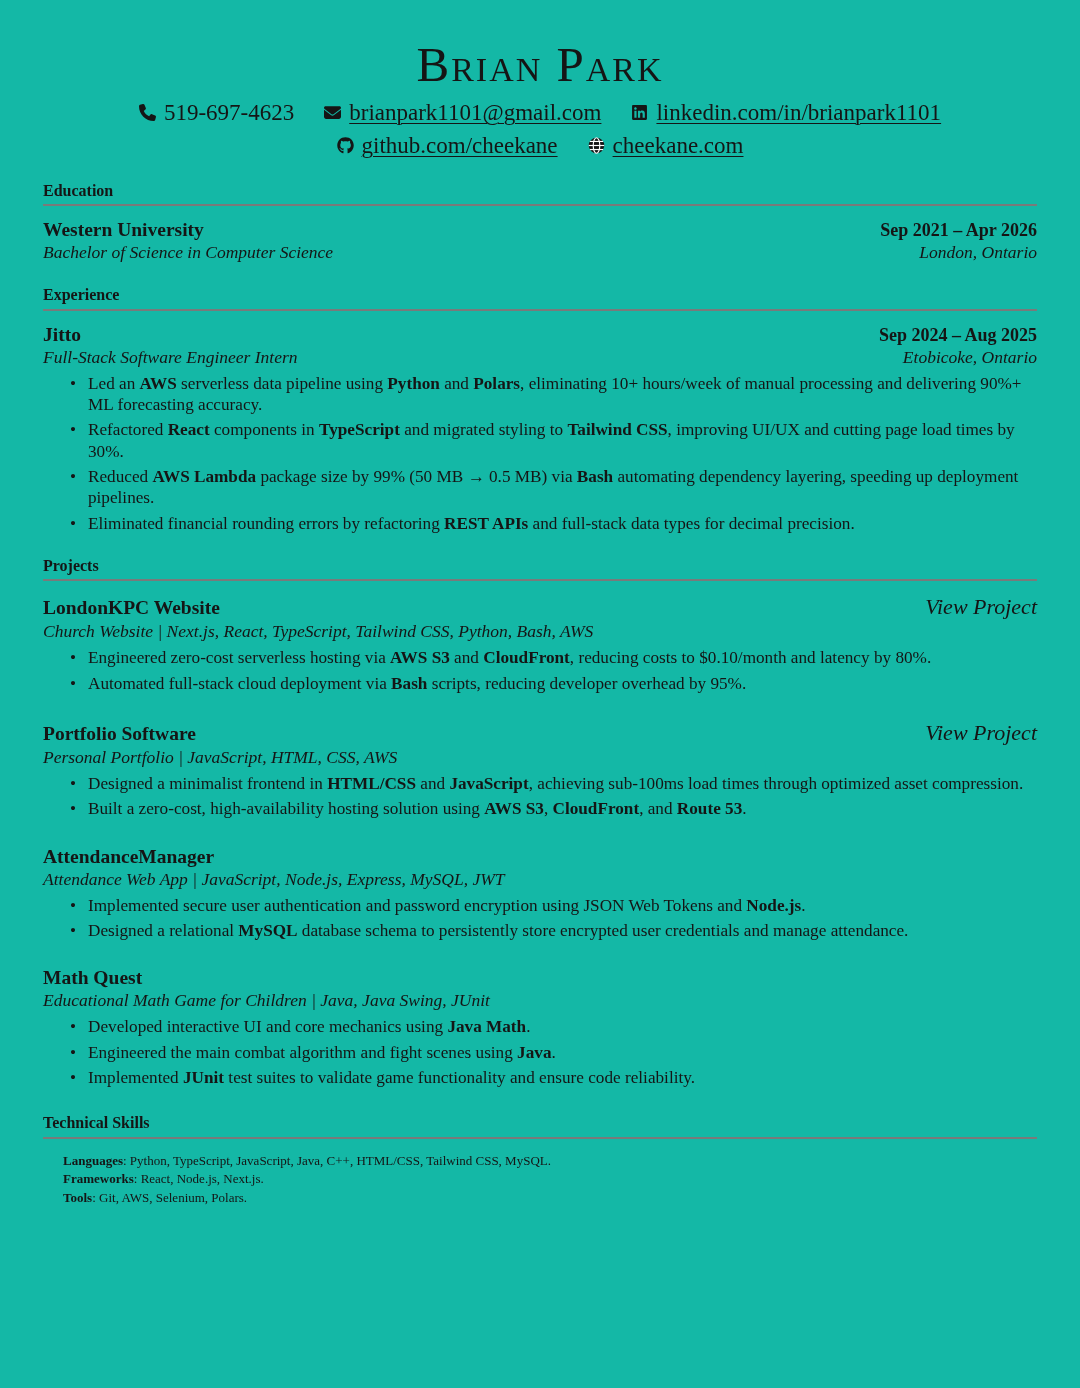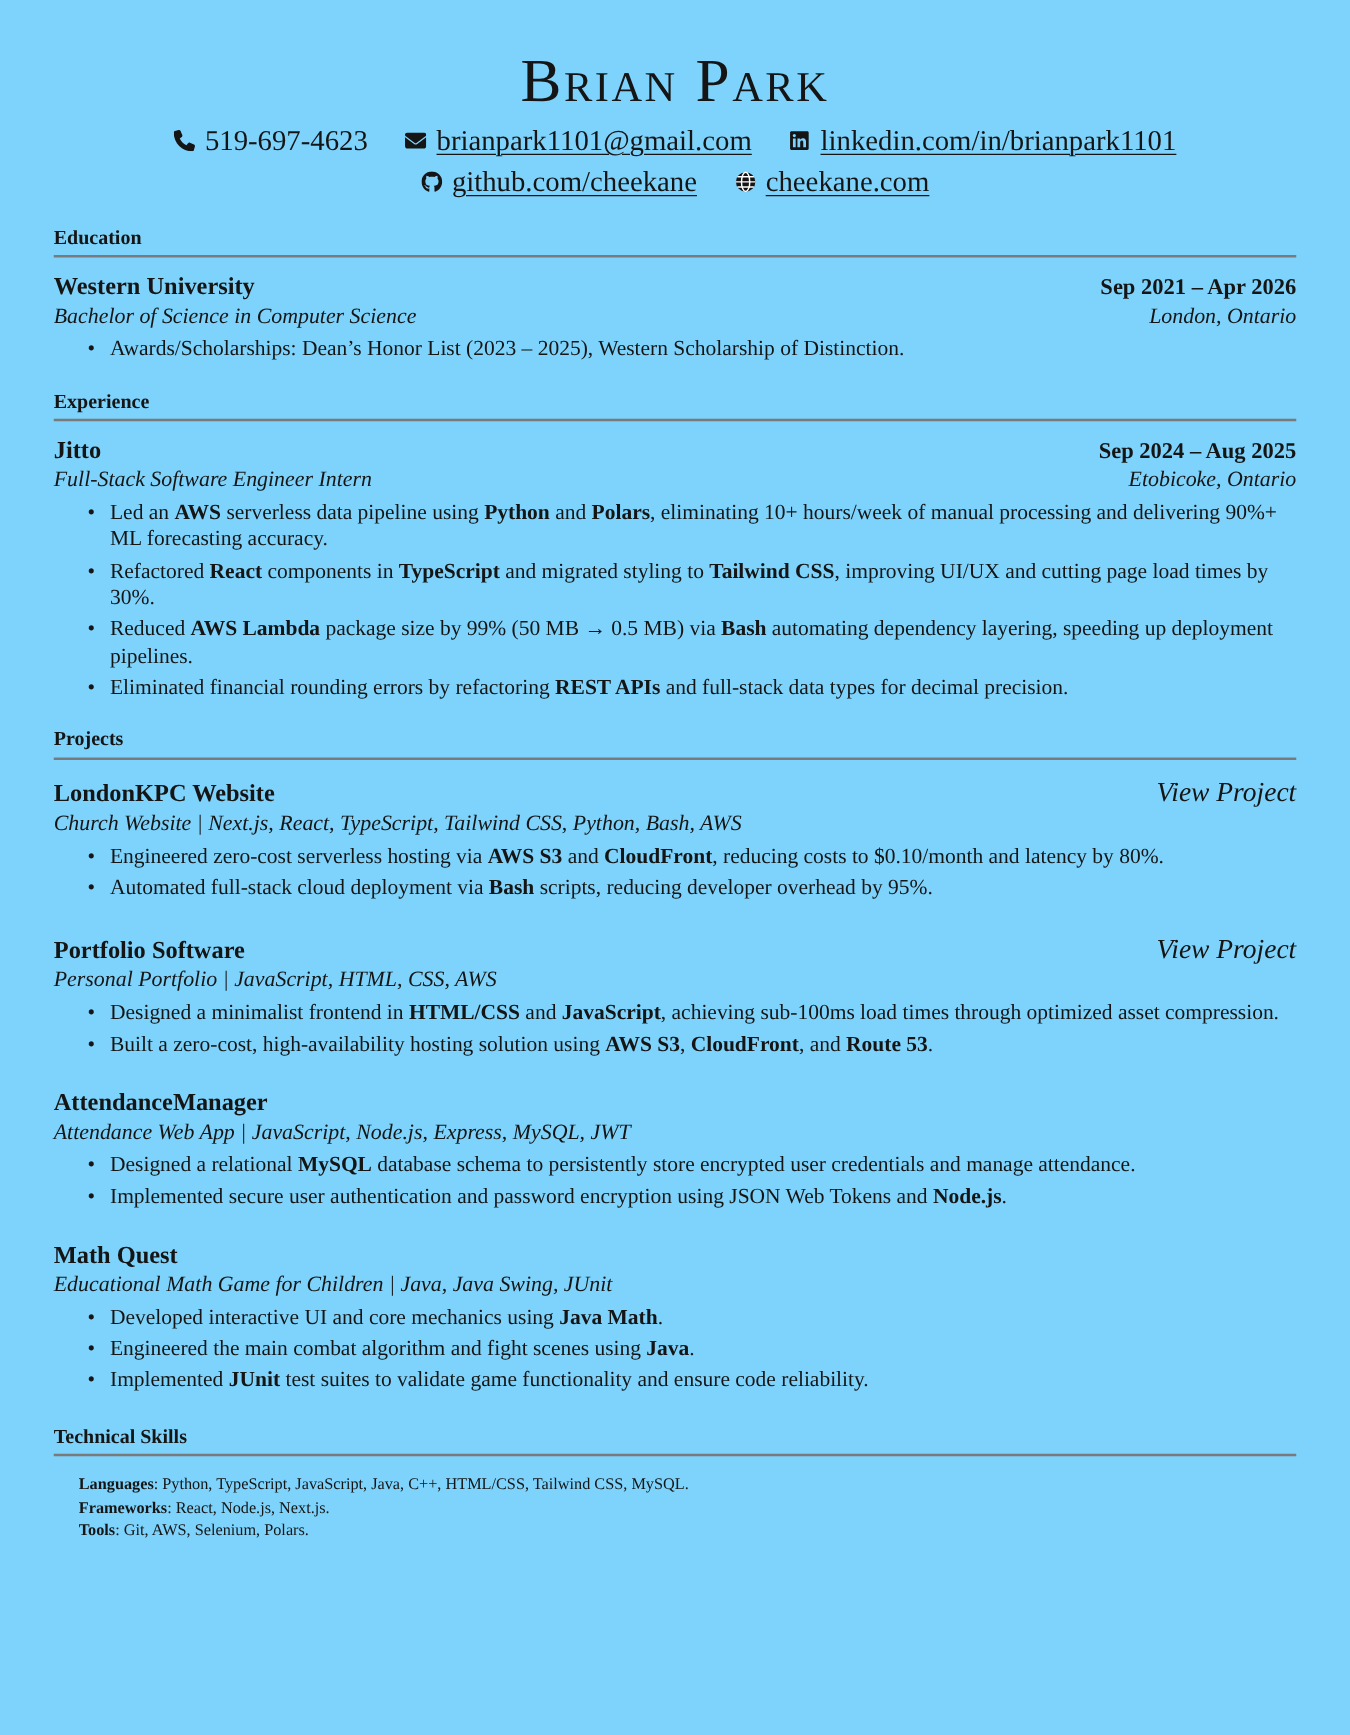--- a/index.html
+++ b/index.html
@@ -2,21 +2,21 @@
 <html><head>
 <meta charset="utf-8">
 <style>
   * { margin:0; padding:0; box-sizing:border-box; }
   html,body { background:#ffffff; }
   body {
     width:1080px; height:1388px;
     font-family:"Liberation Serif","DejaVu Serif",serif;
     color:#151515;
   }
-  .page { width:1080px; height:1388px; padding:40px 43px 30px; overflow:hidden; background:#7dd3fc; }
+  .page { width:1080px; height:1388px; padding:40px 43px 30px; overflow:hidden; background:#14b8a6; }
 
   
   .name {
     text-align:center;
     font-variant:small-caps;
     font-weight:500;
     font-size:49px;
     letter-spacing:2px;
     line-height:1.04;
   }
@@ -124,23 +124,20 @@
     <div class="section-body">
   <div class="entry">
     <div class="entry-row">
       <span class="entry-title">Western University</span>
       <span class="entry-right dates">Sep 2021 – Apr 2026</span>
     </div>
     <div class="entry-row entry-sub">
       <span class="entry-subtitle">Bachelor of Science in Computer Science</span>
       <span class="entry-location">London, Ontario</span>
     </div>
-    <ul class="bullets">
-              <li class="bullet">Awards/Scholarships: Dean’s Honor List (2023 – 2025), Western Scholarship of Distinction.</li>
-            </ul>
   </div>
 </div>
   </section>
 
   <section class="section" data-sec="Experience">
     <h2 class="section-title">Experience</h2>
     <div class="section-rule"></div>
     <div class="section-body">
   <div class="entry">
     <div class="entry-row">
@@ -198,22 +195,22 @@
   <div class="entry">
     <div class="entry-row">
       <span class="entry-title">AttendanceManager</span>
 
     </div>
     <div class="entry-row entry-sub">
       <span class="entry-subtitle">Attendance Web App | JavaScript, Node.js, Express, MySQL, JWT</span>
 
     </div>
     <ul class="bullets">
+              <li class="bullet">Implemented secure user authentication and password encryption using JSON Web Tokens and <b>Node.js</b>.</li>
               <li class="bullet">Designed a relational <b>MySQL</b> database schema to persistently store encrypted user credentials and manage attendance.</li>
-              <li class="bullet">Implemented secure user authentication and password encryption using JSON Web Tokens and <b>Node.js</b>.</li>
             </ul>
   </div>
 
   <div class="entry">
     <div class="entry-row">
       <span class="entry-title">Math Quest</span>
 
     </div>
     <div class="entry-row entry-sub">
       <span class="entry-subtitle">Educational Math Game for Children | Java, Java Swing, JUnit</span>

